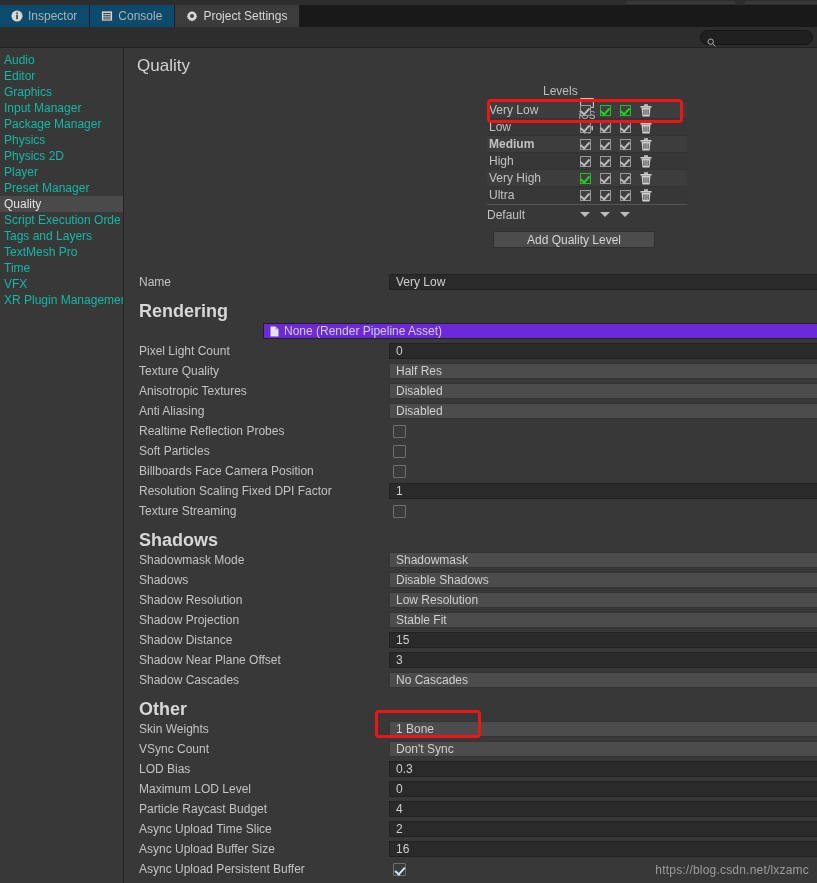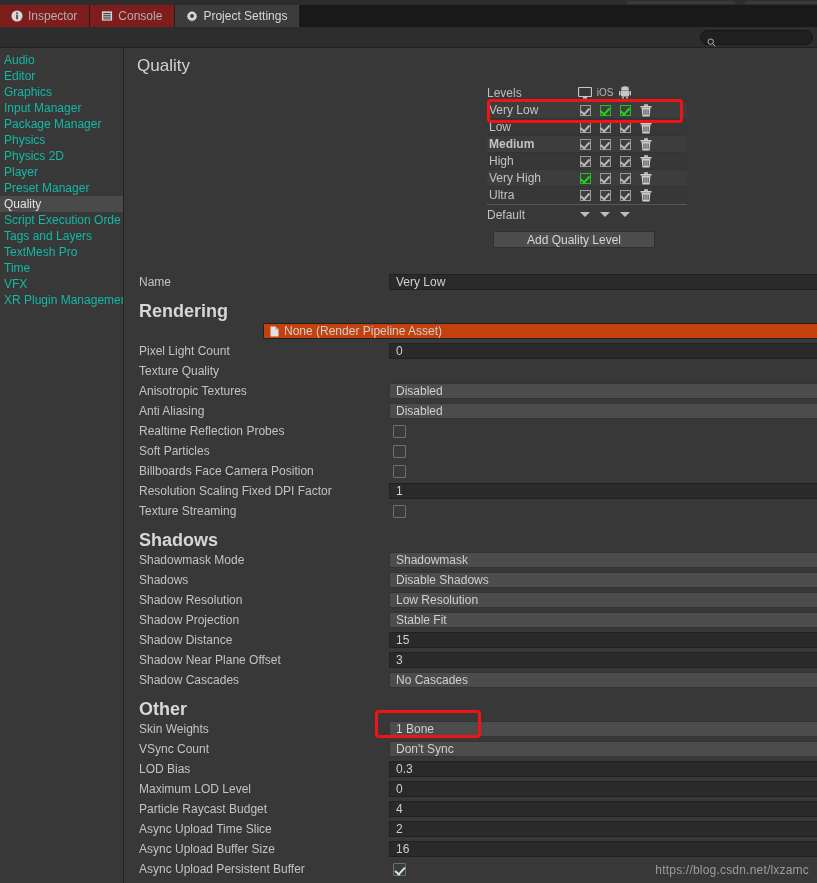--- a/index.html
+++ b/index.html
@@ -18,21 +18,21 @@
   .chrome-bar { position: absolute; top: 1px; height: 3px; background: #3a3a3a; }
 
   
   .tabbar {
     position: absolute; left: 0; top: 5px; width: 817px; height: 22px;
     background: #191919; display: flex; align-items: flex-end;
   }
   .tab {
     height: 22px; display: flex; align-items: center; gap: 5px;
     padding: 0 12px 0 10px; font-size: 12px; color: #b0b0b0;
-    background: #7f1d1d; border-right: 1px solid #1d1d1d;
+    background: #0c4a6e; border-right: 1px solid #1d1d1d;
     cursor: default; white-space: nowrap;
   }
   .tab.active { background: #3c3c3c; color: #d8d8d8; }
   .tab-ico { display: inline-flex; width: 13px; height: 13px; align-items: center; justify-content: center; }
   .tab-ico svg { display: block; }
 
   
   .toolbar {
     position: absolute; left: 0; top: 27px; width: 817px; height: 21px;
     background: #2d2d2d; border-bottom: 1px solid #212121;
@@ -65,21 +65,21 @@
     position: absolute; left: 125px; top: 48px; width: 692px; height: 835px;
     background: #383838; overflow: hidden;
   }
   .page-title {
     font-size: 17px; color: #d2d2d2; padding: 8px 0 0 12px; font-weight: normal;
   }
 
   
   .levels-wrap { position: absolute; left: 362px; top: 36px; width: 200px; }
   .levels-head {
-    display: flex; align-items: center; height: 17px; font-size: 12px; color: #bdbdbd;
+    display: flex; align-items: center; height: 17px; font-size: 12px; color: #bdbdbd; flex-direction: column;
   }
   .levels-head .lv-name { width: 88px; }
   .lv-col { width: 20px; display: flex; align-items: center; justify-content: center; }
   .lv-col.trash { width: 22px; }
   .ios-txt { font-size: 10px; color: #b6b6b6; }
   .levels-row {
     display: flex; align-items: center; height: 17px;
     font-size: 12px; color: #c2c2c2; cursor: default;
     border-top: 1px solid #333;
   }
@@ -116,21 +116,21 @@
   .plabel { width: 260px; padding-left: 14px; font-size: 12px; color: #c3c3c3; white-space: nowrap; }
   .section { font-size: 18px; color: #d7d7d7; font-weight: bold; padding-left: 14px; height: 20px; line-height: 20px; }
   .spacer { height: 9px; }
   .field {
     position: absolute; left: 264px; right: -1px; height: 16px;
     display: flex; align-items: center; padding-left: 6px;
     font-size: 12px; color: #cfcfcf; cursor: text;
   }
   .field.text { background: #2a2a2a; border: 1px solid #212121; }
   .field.popup { background: #4c4c4c; border: 1px solid #343434; cursor: pointer; }
-  .field.objref { left: 138px; background: #c2410c; border: 1px solid #212121; gap: 5px; }
+  .field.objref { left: 138px; background: #6d28d9; border: 1px solid #212121; gap: 5px; }
   .field.checkfield { background: transparent; border: 0; padding-left: 4px; }
   .cbx2 {
     width: 13px; height: 13px; border: 1px solid #6f6f6f; background: #3a3a3a;
     position: relative; display: inline-block; cursor: pointer; border-radius: 1px;
   }
   .cbx2.on { background: #3a3a3a; }
   .cbx2.on::after {
     content: ""; position: absolute; left: 3px; top: 1px; width: 4px; height: 8px;
     border: solid #cfe9f6; border-width: 0 2px 2px 0; transform: rotate(42deg);
   }
@@ -412,20 +412,21 @@
               </svg></span>
             <span>None (Render Pipeline Asset)</span>
           </div>
         </div>
         <div class="prow">
           <div class="plabel">Pixel Light Count</div>
           <div class="field text">0</div>
         </div>
         <div class="prow">
           <div class="plabel">Texture Quality</div>
+          <div class="field popup">Half Res</div>
         </div>
         <div class="prow">
           <div class="plabel">Anisotropic Textures</div>
           <div class="field popup">Disabled</div>
         </div>
         <div class="prow">
           <div class="plabel">Anti Aliasing</div>
           <div class="field popup">Disabled</div>
         </div>
         <div class="prow">

